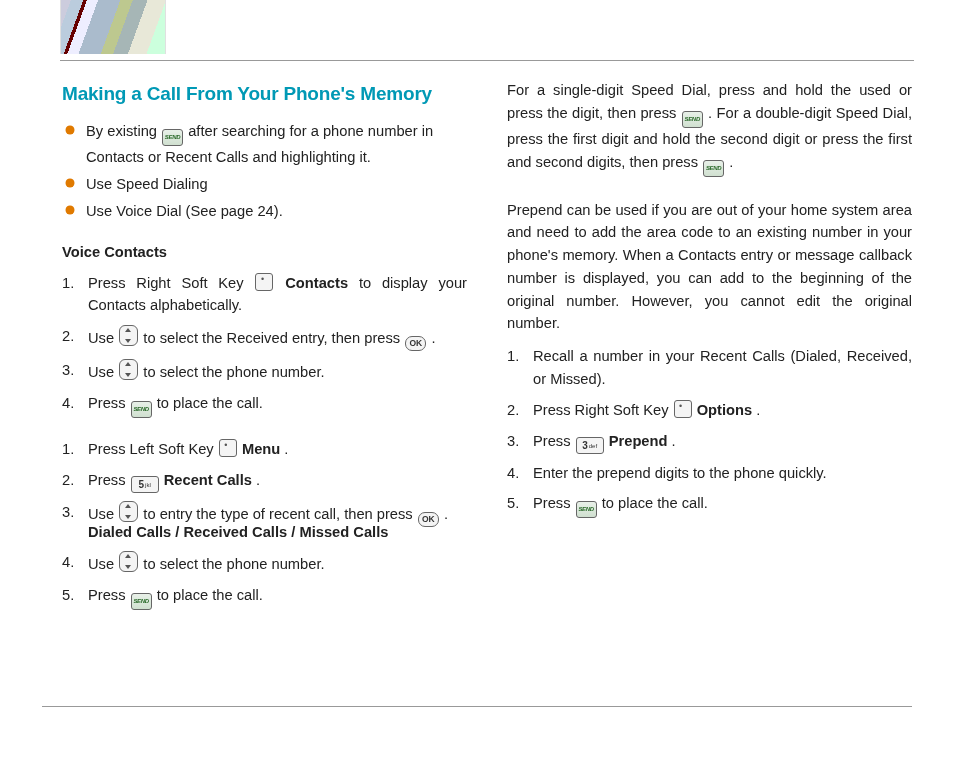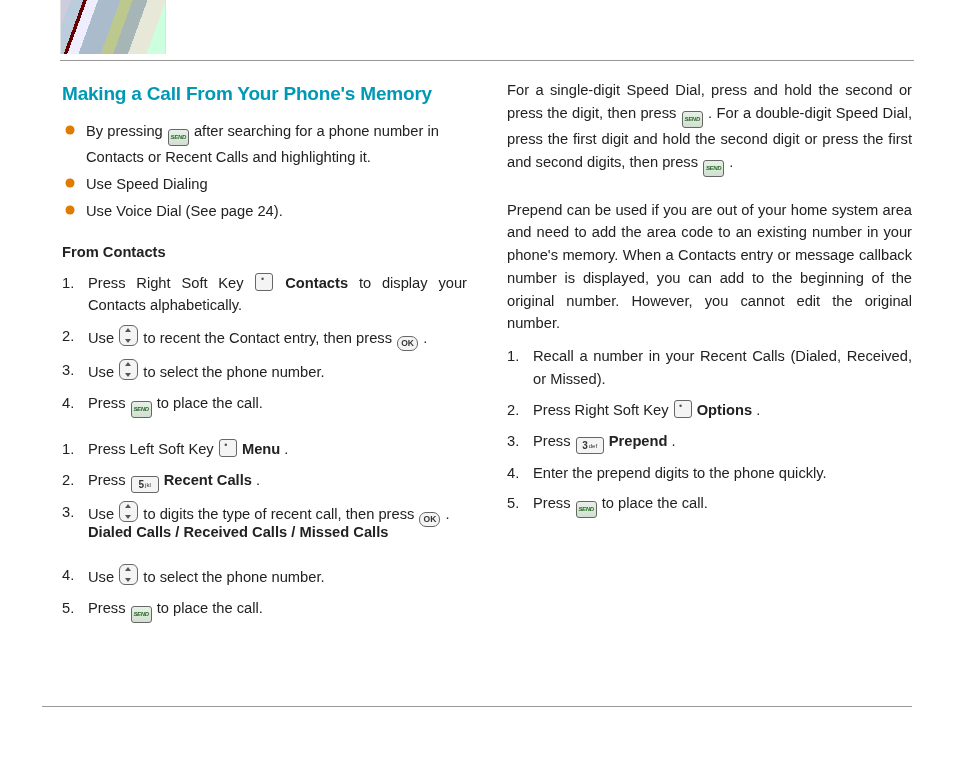--- a/index.html
+++ b/index.html
@@ -93,21 +93,21 @@
     content: counter(step) ".";
     position: absolute;
     left: 0;
     top: 0;
   }
   b { font-weight: 700; }
   .bold-line {
     font-weight: 700;
     padding-left: 26px;
     margin-top: -6px;
-    margin-bottom: 21px;
+    margin-bottom: 8px;
     display: block;
   }
   
   .icon {
     display: inline-block;
     vertical-align: -3px;
     margin: 0 1px;
   }
   .softkey {
     width: 16px; height: 16px; border: 1px solid #666; border-radius: 3px;
@@ -163,41 +163,41 @@
 
 <div class="body-wrap">
 
   <div class="col">
 
     <h2 class="title">Making a Call From Your Phone's Memory</h2>
 
 
     <ul class="bullets">
       <li>
-        <span>By pressing </span>
+        <span>By existing </span>
         <span class="icon sendkey">SEND</span>
         <span> after searching for a phone number in Contacts or Recent Calls and highlighting it.</span>
       </li>
       <li>Use Speed Dialing</li>
       <li>Use Voice Dial (See page 24).</li>
     </ul>
 
-    <p class="sect-head">From Contacts</p>
+    <p class="sect-head">Voice Contacts</p>
     <ol class="steps">
       <li>
         <span>Press Right Soft Key </span>
         <span class="icon softkey"></span>
         <span> </span>
         <b>Contacts</b>
         <span> to display your Contacts alphabetically.</span>
       </li>
       <li>
         <span>Use </span>
         <span class="icon updown"></span>
-        <span> to recent the Contact entry, then press </span>
+        <span> to select the Received entry, then press </span>
         <span class="icon okkey">OK</span>
         <span>.</span>
       </li>
       <li>
         <span>Use </span>
         <span class="icon updown"></span>
         <span> to select the phone number.</span>
       </li>
       <li>
         <span>Press </span>
@@ -217,21 +217,21 @@
       <li>
         <span>Press </span>
         <span class="icon numkey"><i>5</i><small>jkl</small></span>
         <span> </span>
         <b>Recent Calls</b>
         <span>.</span>
       </li>
       <li>
         <span>Use </span>
         <span class="icon updown"></span>
-        <span> to digits the type of recent call, then press </span>
+        <span> to entry the type of recent call, then press </span>
         <span class="icon okkey">OK</span>
         <span>.</span>
         <span class="bold-line" style="padding-left:0">Dialed Calls / Received Calls / Missed Calls</span>
       </li>
       <li>
         <span>Use </span>
         <span class="icon updown"></span>
         <span> to select the phone number.</span>
       </li>
       <li>
@@ -239,21 +239,21 @@
         <span class="icon sendkey">SEND</span>
         <span> to place the call.</span>
       </li>
     </ol>
 
   </div>
 
   <div class="col">
 
     <p class="intro" style="margin-bottom:22px">
-      <span>For a single-digit Speed Dial, press and hold the second or press the digit, then press </span>
+      <span>For a single-digit Speed Dial, press and hold the used or press the digit, then press </span>
       <span class="icon sendkey">SEND</span>
       <span>. For a double-digit Speed Dial, press the first digit and hold the second digit or press the first and second digits, then press </span>
       <span class="icon sendkey">SEND</span>
       <span>.</span>
     </p>
 
     <p class="intro">Prepend can be used if you are out of your home system area and need to add the area code to an existing number in your phone's memory. When a Contacts entry or message callback number is displayed, you can add to the beginning of the original number. However, you cannot edit the original number.</p>
 
     <ol class="steps">
       <li>Recall a number in your Recent Calls (Dialed, Received, or Missed).</li>

